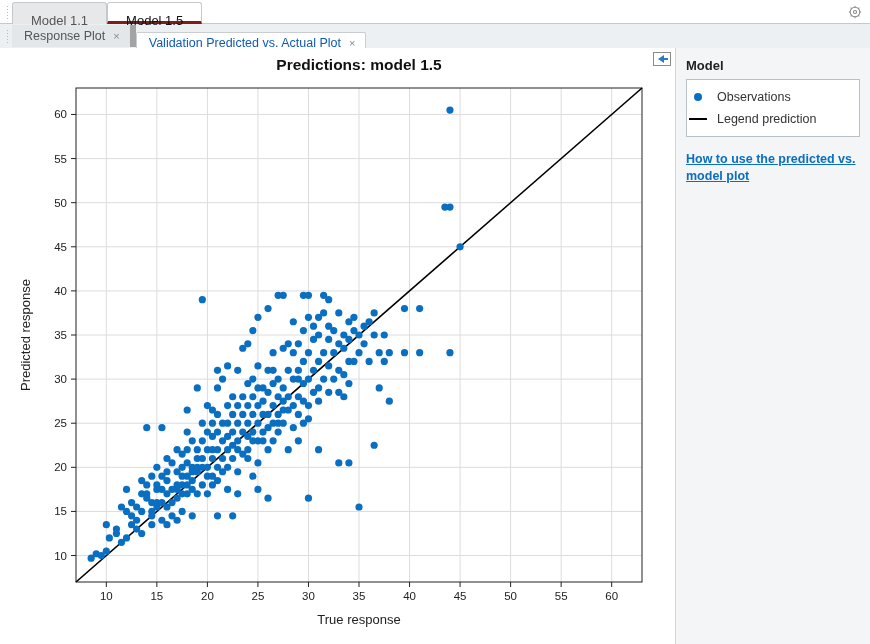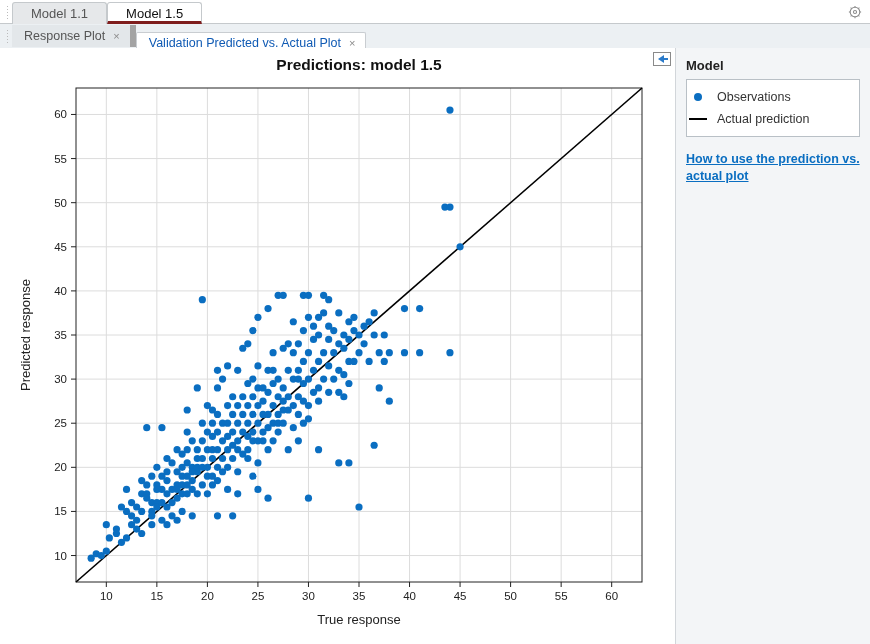--- a/index.html
+++ b/index.html
@@ -32,21 +32,21 @@
     width: 4px;
     align-self: center;
     height: 14px;
     margin-right: 2px;
     background-image: radial-gradient(#bbb 1px, transparent 1px);
     background-size: 3px 3px;
   }
   .model-tab {
     height: 22px;
     line-height: 22px;
-    padding: 0 18px;
+    padding: 7px 18px;
     margin-right: 0;
     border: 1px solid #c5c9cc;
     border-bottom: none;
     border-radius: 3px 3px 0 0;
     background: #e6e8ea;
     color: #555;
     font-size: 13px;
     position: relative;
     top: 1px;
   }
@@ -619,19 +619,19 @@
       <div class="legend-row">
         <span class="legend-swatch">
             <span class="legend-dot"></span>
           </span>
         <span>Observations</span>
       </div>
       <div class="legend-row">
         <span class="legend-swatch">
             <span class="legend-line"></span>
           </span>
-        <span>Actual prediction</span>
+        <span>Legend prediction</span>
       </div>
     </div>
-    <a class="help-link">How to use the prediction vs. actual plot</a>
+    <a class="help-link">How to use the predicted vs. model plot</a>
   </div>
 
 </div>
 
 </body></html>

